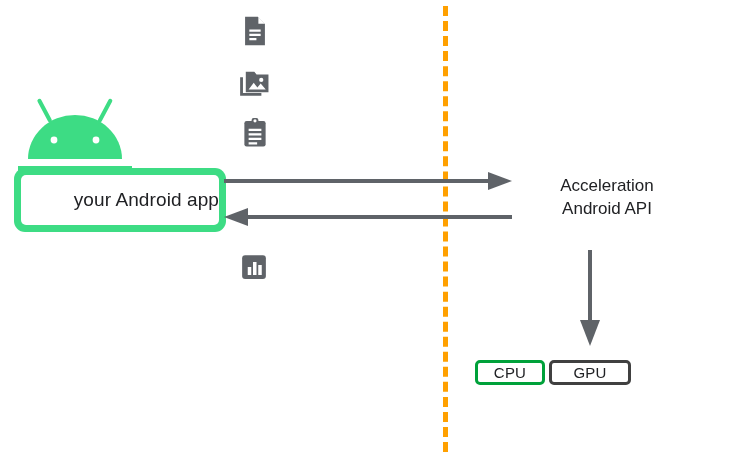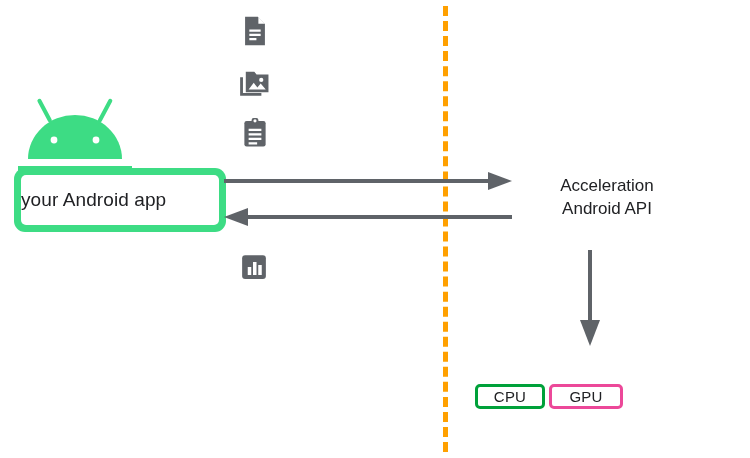--- a/index.html
+++ b/index.html
@@ -37,21 +37,21 @@
     box-sizing: border-box;
     padding: 7px;
   }
   #app-box-inner {
     width: 100%;
     height: 100%;
     background: #ffffff;
     border-radius: 5px;
     display: flex;
     align-items: center;
-    justify-content: flex-start;
+    justify-content: flex-end;
     box-sizing: border-box;
   }
   #app-box-label {
     font-size: 19px;
     color: #202124;
     letter-spacing: .1px;
     white-space: nowrap;
   }
 
   
@@ -109,38 +109,38 @@
   
   .connector { position: absolute; }
   #arrow-app-to-api  { left: 224px; top: 168px; width: 288px; height: 26px; }
   #arrow-api-to-app  { left: 224px; top: 204px; width: 288px; height: 26px; }
   #arrow-api-to-hw   { left: 565px; top: 250px; width: 50px; height: 96px; }
   .connector svg { display: block; width: 100%; height: 100%; }
 
   
   .hw-chip {
     position: absolute;
-    top: 384px;
+    top: 360px;
     height: 25px;
     background: #ffffff;
     border-radius: 5px;
     display: flex;
     align-items: center;
     justify-content: center;
     box-sizing: border-box;
   }
   #chip-cpu {
     left: 475px;
     width: 70px;
     border: 3px solid #00a13a;
   }
   #chip-gpu {
     left: 549px;
-    width: 74px;
-    border: 3px solid #ec4899;
+    width: 82px;
+    border: 3px solid #404040;
     text-align: center;
   }
   .hw-chip-label {
     font-size: 15px;
     color: #202124;
     letter-spacing: .2px;
   }
 </style>
 </head>
 <body>

